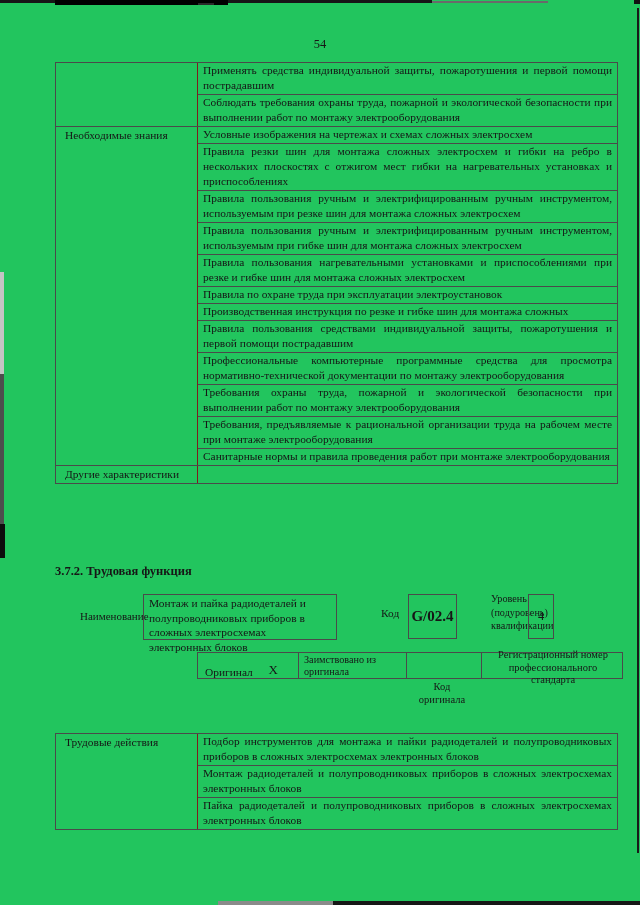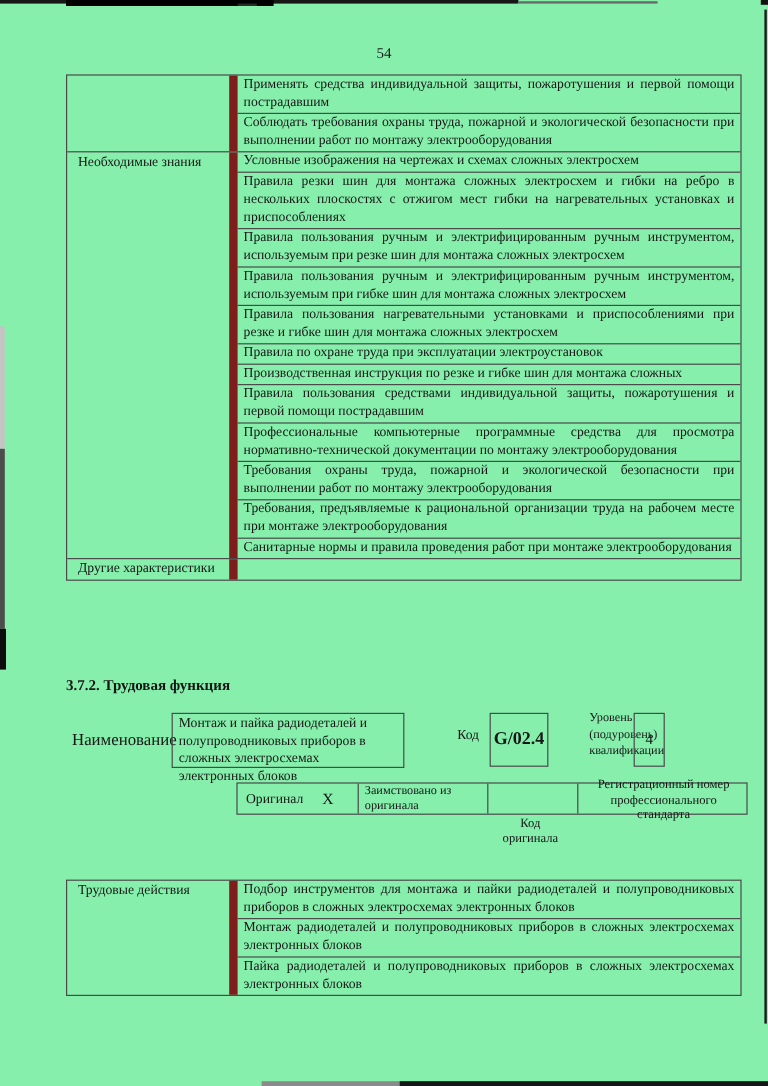--- a/index.html
+++ b/index.html
@@ -1,62 +1,62 @@
 <!DOCTYPE html>
 <html><head>
 <meta charset="utf-8">
 <style>
   html,body{margin:0;padding:0;}
   body{width:640px;height:905px;background:#ffffff;overflow:hidden;
        font-family:"Liberation Serif","DejaVu Serif",serif;color:#161616;}
-  .page{position:relative;width:640px;height:905px;background:#86efac;}
+  .page{position:relative;width:640px;height:905px;background:#22c55e;}
 
   
   .art{position:absolute;}
 
   .page-num{position:absolute;top:37px;left:0;width:640px;text-align:center;
             font-size:12.5px;}
 
   
   .doc-table{position:absolute;left:55px;width:563px;border:1px solid #4a4a4a;
              box-sizing:border-box;font-size:11.4px;line-height:15px;}
   .tgroup{display:flex;border-top:1px solid #4a4a4a;}
   .tgroup:first-child{border-top:none;}
-  .tlabel{width:142px;flex:0 0 142px;border-right:7px solid #7f1d1d;
+  .tlabel{width:142px;flex:0 0 142px;border-right:1px solid #7f1d1d;
           box-sizing:border-box;padding:1px 3px 1px 9px;}
   .tcells{flex:1;display:flex;flex-direction:column;}
   .tcell{border-top:1px solid #4a4a4a;padding:0 5px 1px 5px;text-align:justify;
          min-height:15px;}
   .tcells .tcell:first-child{border-top:none;}
 
   .sec-head{position:absolute;left:55px;top:564px;font-size:12.5px;font-weight:bold;}
 
   
-  .fh-label{position:absolute;left:60px;top:610px;font-size:14px;}
+  .fh-label{position:absolute;left:80px;top:610px;font-size:11px;}
   .fh-namebox{position:absolute;left:143px;top:594px;width:194px;height:46px;
               border:1px solid #4a4a4a;box-sizing:border-box;padding:1px 5px;
               font-size:11.4px;line-height:14.5px;}
   .fh-code-label{position:absolute;left:381px;top:607px;font-size:11.4px;}
   .fh-codebox{position:absolute;left:408px;top:594px;width:49px;height:45px;
               border:1px solid #4a4a4a;box-sizing:border-box;display:flex;
               align-items:center;justify-content:center;font-size:15px;font-weight:bold;}
   .fh-level-label{position:absolute;left:461px;top:592px;width:64px;
                   font-size:10.2px;line-height:13.5px;margin-left:30px;}
   .fh-levelbox{position:absolute;left:528px;top:594px;width:26px;height:45px;
                border:1px solid #4a4a4a;box-sizing:border-box;display:flex;
                align-items:center;justify-content:center;font-size:12.5px;}
 
   
   .or-label{position:absolute;left:55px;top:651px;width:150px;
             font-size:11.4px;line-height:14.5px;}
   .or-table{position:absolute;left:197px;top:652px;width:426px;height:27px;
             border:1px solid #4a4a4a;box-sizing:border-box;display:flex;}
   .or-cell{border-left:1px solid #4a4a4a;box-sizing:border-box;}
   .or-cell:first-child{border-left:none;}
-  .or-c1{width:100px;display:flex;align-items:center;
+  .or-c1{width:100px;display:flex;align-items:flex-end;
          padding:0 20px 0 7px;justify-content:space-between;font-size:11.4px;}
   .or-c1 .xmark{font-size:13px;}
   .or-c2{width:108px;font-size:10.2px;line-height:11.5px;padding:1px 5px;}
   .or-c3{width:75px;}
   .or-c4{flex:1;}
   .or-cap-code{position:absolute;left:414px;top:681px;width:56px;
                text-align:center;font-size:10.5px;line-height:12.5px;}
   .or-cap-reg{position:absolute;left:486px;top:649px;width:134px;
               text-align:center;font-size:10.5px;line-height:12.5px;}
 </style>

